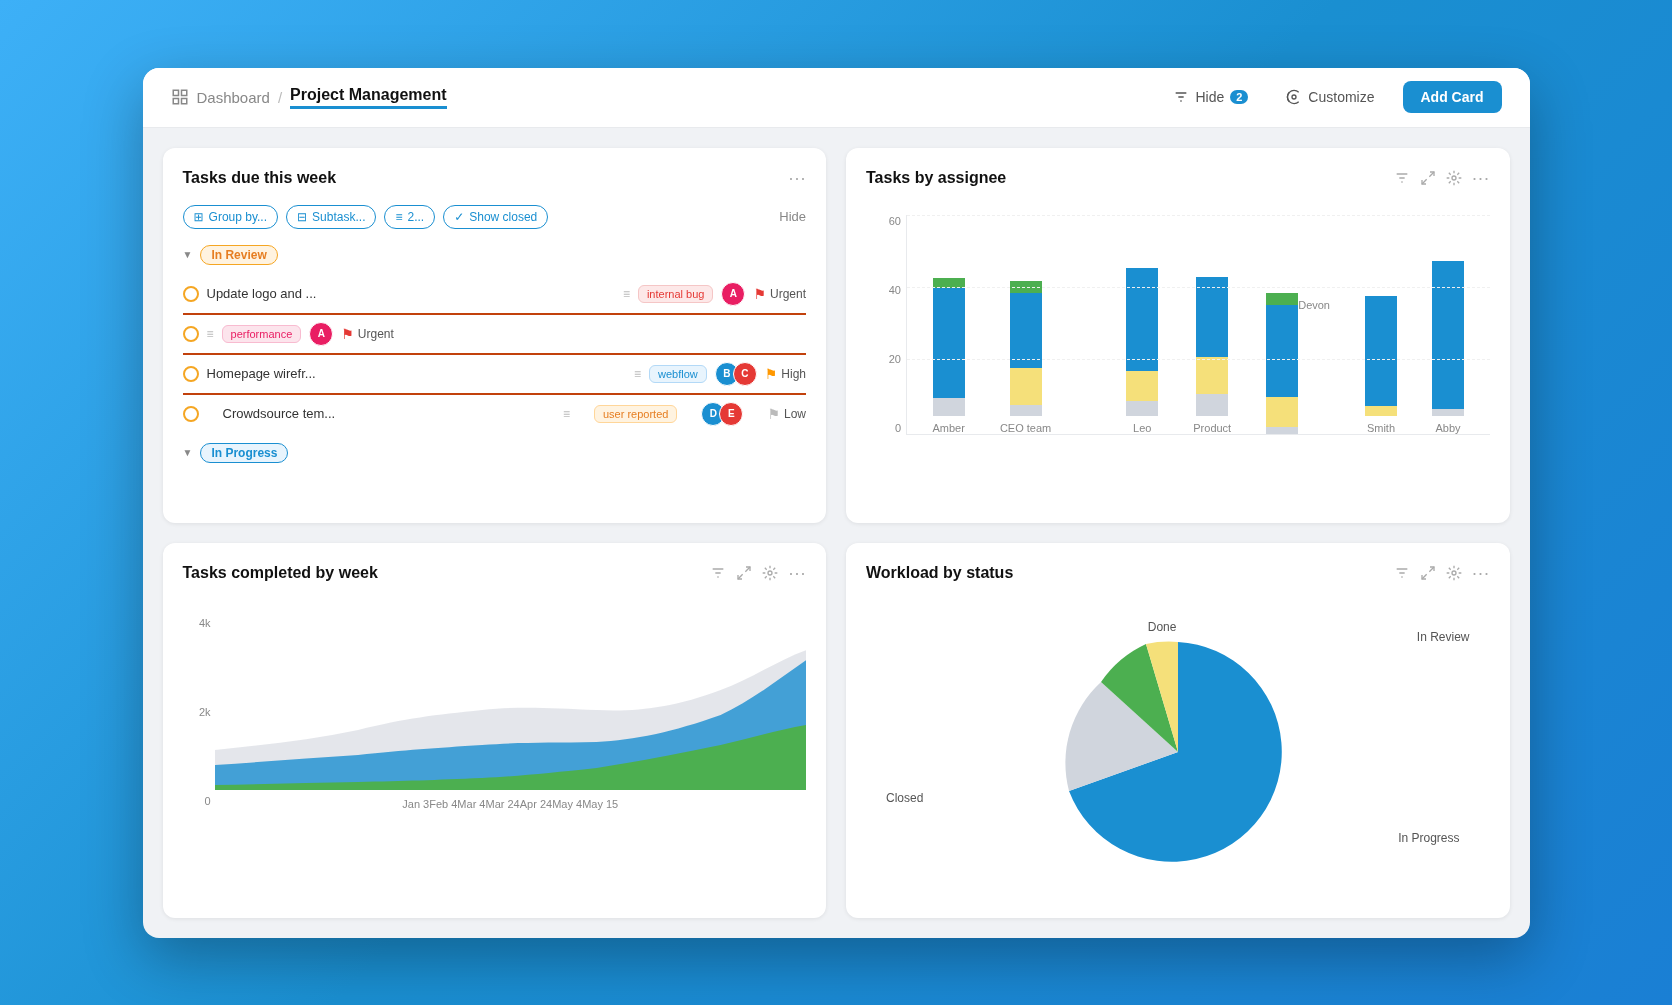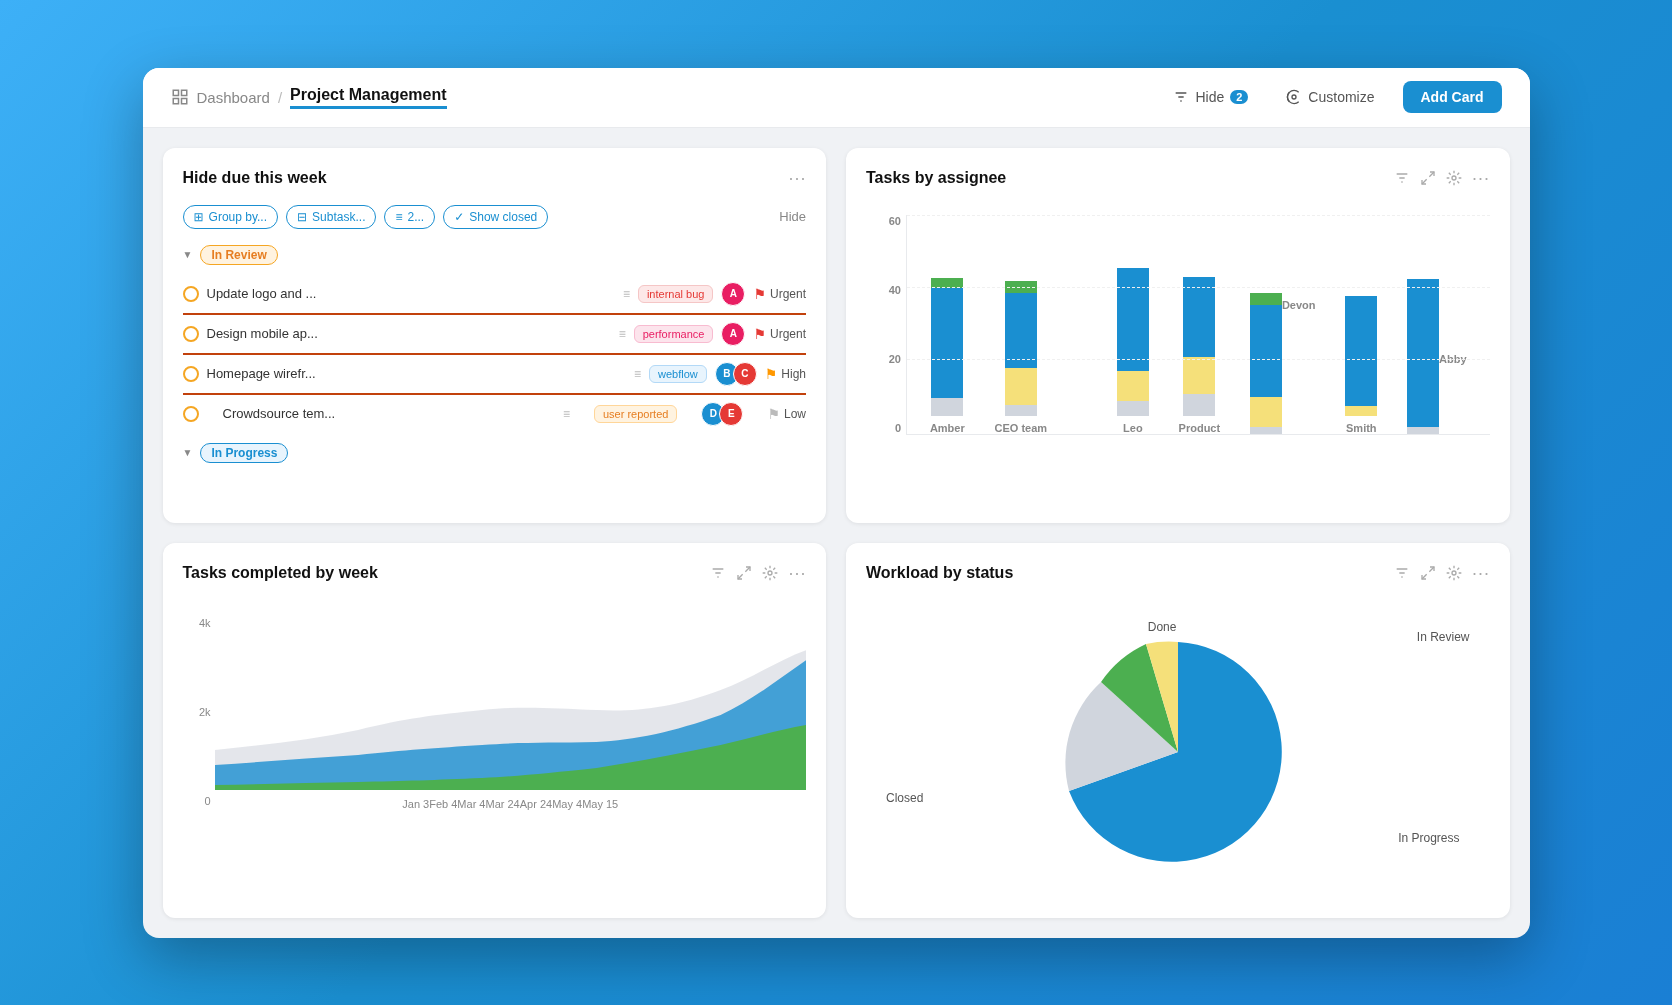--- a/index.html
+++ b/index.html
@@ -273,21 +273,21 @@
         <span>Customize</span>
       </button>
       <button class="add-card-btn">Add Card</button>
     </div>
   </div>
 
   <div class="content-area">
 
     <div class="card">
       <div class="card-header">
-        <span class="card-title">Hide due this week</span>
+        <span class="card-title">Tasks due this week</span>
         <div class="card-menu">
           <span>···</span>
         </div>
       </div>
       <div class="filter-bar">
         <div class="filter-chip blue-border">
           <span>⊞</span>
           <span>Group by...</span>
         </div>
         <div class="filter-chip blue-border">
@@ -321,21 +321,20 @@
             <div class="avatar" style="background:#e91e63;">A</div>
           </div>
           <div class="priority">
             <span class="priority-flag flag-red">⚑</span>
             <span>Urgent</span>
           </div>
         </div>
 
         <div class="task-row">
           <div class="task-icon" style="border-color:#f5a623;"></div>
-          <span class="task-name">Design mobile ap...</span>
           <span class="task-lines">≡</span>
           <span class="tag tag-perf">performance</span>
           <div class="avatar-group">
             <div class="avatar" style="background:#e91e63;">A</div>
           </div>
           <div class="priority">
             <span class="priority-flag flag-red">⚑</span>
             <span>Urgent</span>
           </div>
         </div>
@@ -393,21 +392,21 @@
               <line x1="3" y1="21" x2="10" y2="14"></line>
             </svg>
           <svg width="16" height="16" viewBox="0 0 24 24" fill="none" stroke="#aaa" stroke-width="2">
               <circle cx="12" cy="12" r="3"></circle>
               <path d="M12 1v4M12 19v4M4.22 4.22l2.83 2.83M16.95 16.95l2.83 2.83M1 12h4M19 12h4M4.22 19.78l2.83-2.83M16.95 7.05l2.83-2.83"></path>
             </svg>
           <span>···</span>
         </div>
       </div>
 
-      <div style="position:relative; padding-left:40px; padding-top:10px;font-weight:bold;">
+      <div style="position:relative; padding-left:40px; padding-top:10px;">
         <div style="position:absolute;left:0;top:10px;display:flex;flex-direction:column;justify-content:space-between;height:220px;font-size:11px;color:#888;text-align:right;width:35px;">
           <span>60</span>
           <span>40</span>
           <span>20</span>
           <span>0</span>
         </div>
         <div style="position:relative;height:220px;border-left:1.5px solid #e8eaed;border-bottom:1.5px solid #e8eaed;display:flex;align-items:flex-end;justify-content:space-around;padding:0 8px;">
 
           <div style="position:absolute;top:0;left:0;right:0;border-top:1px dashed #f0f0f0;"></div>
           <div style="position:absolute;top:33%;left:0;right:0;border-top:1px dashed #f0f0f0;"></div>
@@ -466,21 +465,21 @@
           <div style="display:flex;flex-direction:column;align-items:center;">
             <div style="width:32px;display:flex;flex-direction:column;">
               <div style="height:0px;background:#4caf50;"></div>
               <div style="height:110px;background:#1a8fd1;"></div>
               <div style="height:10px;background:#f5e07a;"></div>
               <div style="height:0px;background:#d0d5dd;"></div>
             </div>
             <span style="font-size:11px;color:#888;margin-top:6px;">Smith</span>
           </div>
 
-          <div style="display:flex;flex-direction:row;align-items:center;">
+          <div style="display:flex;flex-direction:column;align-items:center;">
             <div style="width:32px;display:flex;flex-direction:column;">
               <div style="height:0px;background:#4caf50;"></div>
               <div style="height:148px;background:#1a8fd1;"></div>
               <div style="height:0px;background:#f5e07a;"></div>
               <div style="height:7px;background:#d0d5dd;"></div>
             </div>
             <span style="font-size:11px;color:#888;margin-top:6px;">Abby</span>
           </div>
         </div>
       </div>

